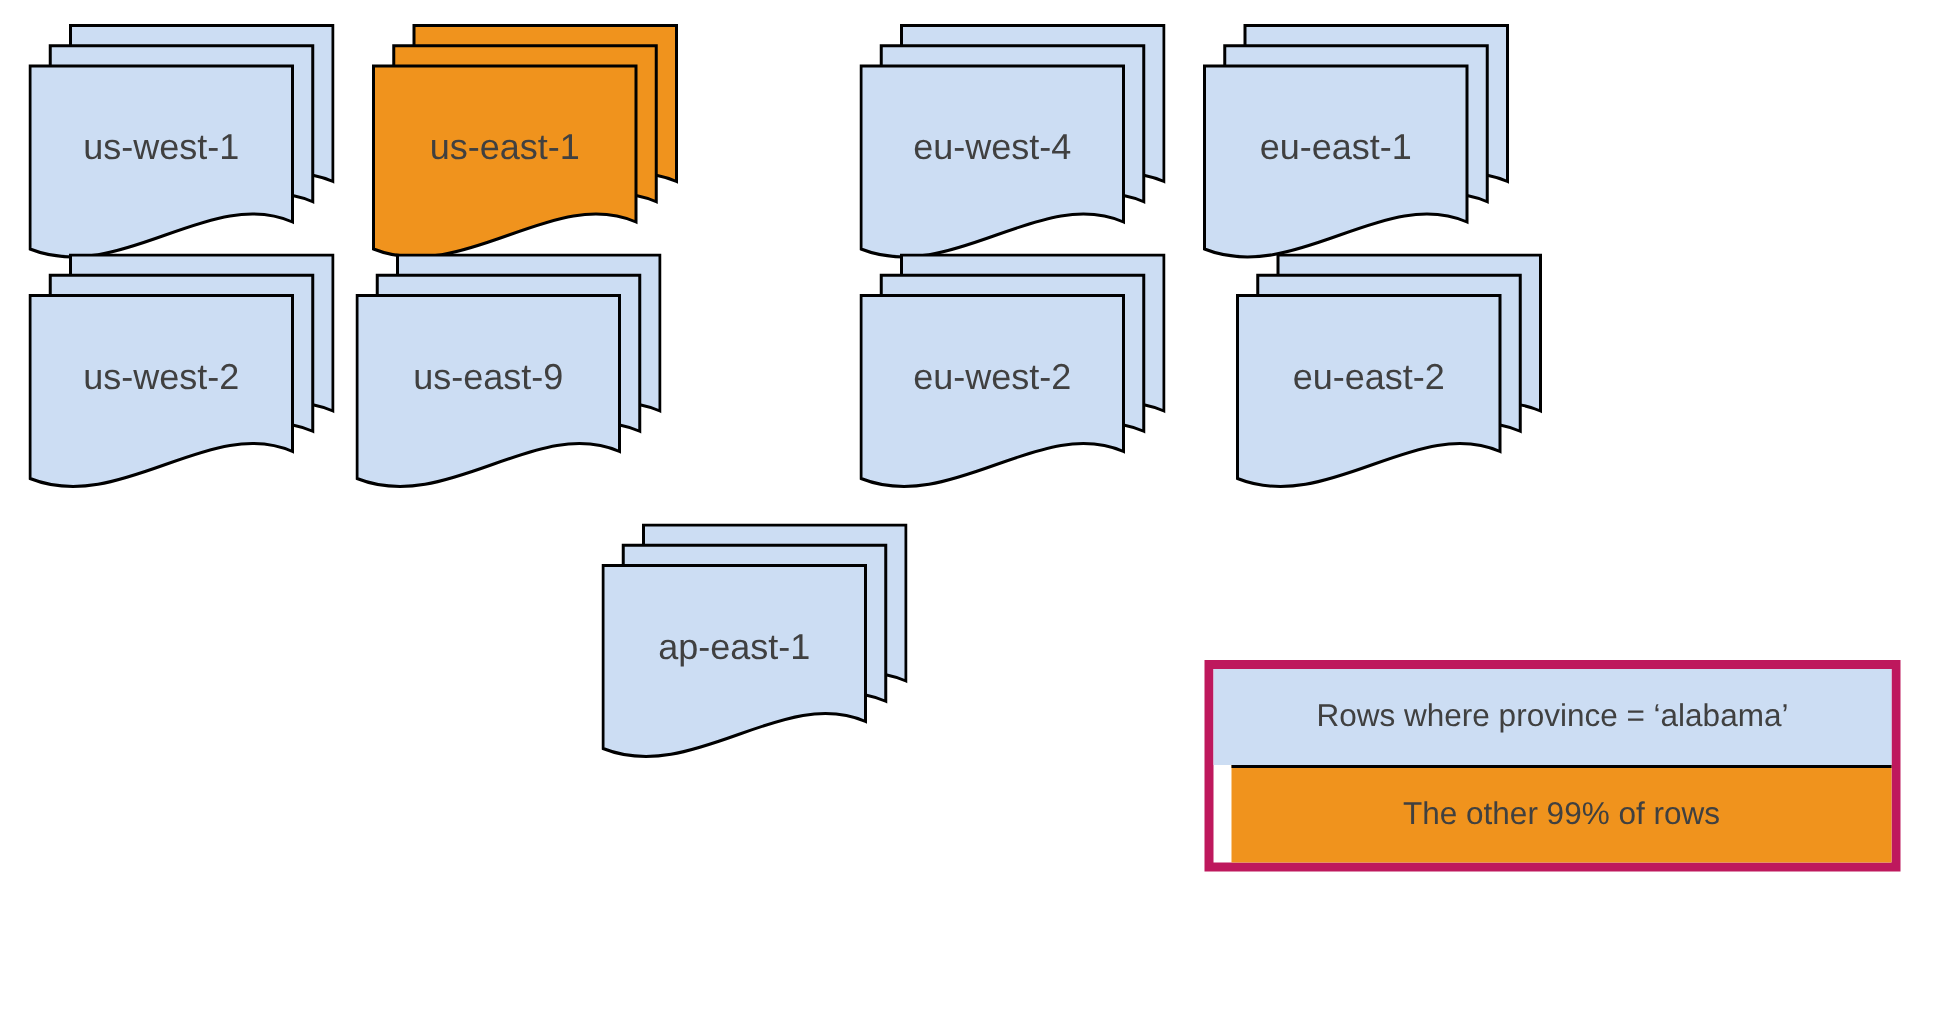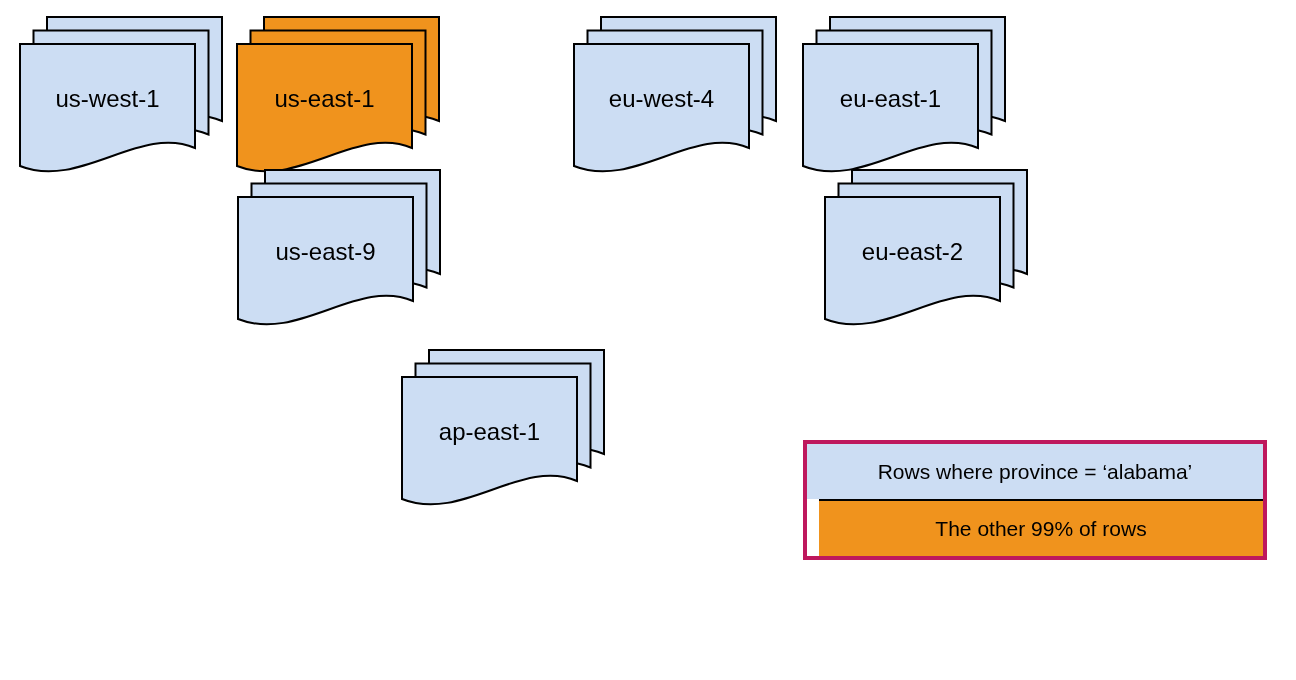--- a/index.html
+++ b/index.html
@@ -1,52 +1,52 @@
 <!DOCTYPE html>
 <html style="--partition-blue: #CCDDF3; --partition-orange: #F0931D;"><head>
 <meta charset="utf-8">
 <style>
   html,body { margin:0; padding:0; background:#ffffff; }
   .canvas {
     position:relative; width:1296px; height:680px; background:#ffffff;
-    font-family:"Liberation Sans", sans-serif; overflow:hidden; color:#000000;
+    font-family:"Liberation Sans", sans-serif; overflow:hidden; color:#404040;
   }
   .stack { position:absolute; width:204px; height:159px; }
   .stack svg { position:absolute; left:0; top:0; display:block; }
   .sheet { fill:var(--partition-blue,#CCDDF3); stroke:#000; stroke-width:2; }
   .stack.orange .sheet { fill:var(--partition-orange,#F0931D); }
   .stack-label {
     position:absolute; left:1px; top:28px; width:175px; height:110px;
     display:flex; align-items:center; justify-content:center;
     font-size:24px; line-height:1; white-space:nowrap;
   }
   .legend {
-    position:absolute; left:803px; top:440px; width:464px; height:120px;
-    border:4px solid #be185d; box-sizing:border-box;
+    position:absolute; left:803px; top:440px; width:464px; height:141px;
+    border:6px solid #be185d; box-sizing:border-box;
     display:flex; flex-direction:column; font-size:21px;
   }
   .legend-row { flex:1; display:flex; align-items:center; justify-content:center; }
   .legend-row.blue   { background:var(--partition-blue,#CCDDF3); }
   .legend-row.orange { background:var(--partition-orange,#F0931D); border-top:2px solid #000;margin-left:12px; }
 </style>
 </head>
 <body>
 
 <div class="canvas">
 
   <div class="stack" style="left:19px; top:16px">
     <svg width="204" height="159" viewBox="0 0 204 159">
       <path class="sheet" transform="translate(28,1)" d="M0 0 H175 V104 C120 80 60 146 0 122 Z"></path>
       <path class="sheet" transform="translate(14.5,14.5)" d="M0 0 H175 V104 C120 80 60 146 0 122 Z"></path>
       <path class="sheet" transform="translate(1,28)" d="M0 0 H175 V104 C120 80 60 146 0 122 Z"></path>
     </svg>
     <div class="stack-label">us-west-1</div>
   </div>
 
-  <div class="stack orange" style="left:236px; top:16px">
+  <div class="stack orange" style="left:248px; top:16px">
     <svg width="204" height="159" viewBox="0 0 204 159">
       <path class="sheet" transform="translate(28,1)" d="M0 0 H175 V104 C120 80 60 146 0 122 Z"></path>
       <path class="sheet" transform="translate(14.5,14.5)" d="M0 0 H175 V104 C120 80 60 146 0 122 Z"></path>
       <path class="sheet" transform="translate(1,28)" d="M0 0 H175 V104 C120 80 60 146 0 122 Z"></path>
     </svg>
     <div class="stack-label">us-east-1</div>
   </div>
 
   <div class="stack" style="left:573px; top:16px">
     <svg width="204" height="159" viewBox="0 0 204 159">
@@ -59,30 +59,46 @@
 
   <div class="stack" style="left:802px; top:16px">
     <svg width="204" height="159" viewBox="0 0 204 159">
       <path class="sheet" transform="translate(28,1)" d="M0 0 H175 V104 C120 80 60 146 0 122 Z"></path>
       <path class="sheet" transform="translate(14.5,14.5)" d="M0 0 H175 V104 C120 80 60 146 0 122 Z"></path>
       <path class="sheet" transform="translate(1,28)" d="M0 0 H175 V104 C120 80 60 146 0 122 Z"></path>
     </svg>
     <div class="stack-label">eu-east-1</div>
   </div>
 
+  <div class="stack" style="left:19px; top:169px">
+    <svg width="204" height="159" viewBox="0 0 204 159">
+      <path class="sheet" transform="translate(28,1)" d="M0 0 H175 V104 C120 80 60 146 0 122 Z"></path>
+      <path class="sheet" transform="translate(14.5,14.5)" d="M0 0 H175 V104 C120 80 60 146 0 122 Z"></path>
+      <path class="sheet" transform="translate(1,28)" d="M0 0 H175 V104 C120 80 60 146 0 122 Z"></path>
+    </svg>
+    <div class="stack-label">us-west-2</div>
+  </div>
 
   <div class="stack" style="left:237px; top:169px">
     <svg width="204" height="159" viewBox="0 0 204 159">
       <path class="sheet" transform="translate(28,1)" d="M0 0 H175 V104 C120 80 60 146 0 122 Z"></path>
       <path class="sheet" transform="translate(14.5,14.5)" d="M0 0 H175 V104 C120 80 60 146 0 122 Z"></path>
       <path class="sheet" transform="translate(1,28)" d="M0 0 H175 V104 C120 80 60 146 0 122 Z"></path>
     </svg>
     <div class="stack-label">us-east-9</div>
   </div>
 
+  <div class="stack" style="left:573px; top:169px">
+    <svg width="204" height="159" viewBox="0 0 204 159">
+      <path class="sheet" transform="translate(28,1)" d="M0 0 H175 V104 C120 80 60 146 0 122 Z"></path>
+      <path class="sheet" transform="translate(14.5,14.5)" d="M0 0 H175 V104 C120 80 60 146 0 122 Z"></path>
+      <path class="sheet" transform="translate(1,28)" d="M0 0 H175 V104 C120 80 60 146 0 122 Z"></path>
+    </svg>
+    <div class="stack-label">eu-west-2</div>
+  </div>
 
   <div class="stack" style="left:824px; top:169px">
     <svg width="204" height="159" viewBox="0 0 204 159">
       <path class="sheet" transform="translate(28,1)" d="M0 0 H175 V104 C120 80 60 146 0 122 Z"></path>
       <path class="sheet" transform="translate(14.5,14.5)" d="M0 0 H175 V104 C120 80 60 146 0 122 Z"></path>
       <path class="sheet" transform="translate(1,28)" d="M0 0 H175 V104 C120 80 60 146 0 122 Z"></path>
     </svg>
     <div class="stack-label">eu-east-2</div>
   </div>
 

